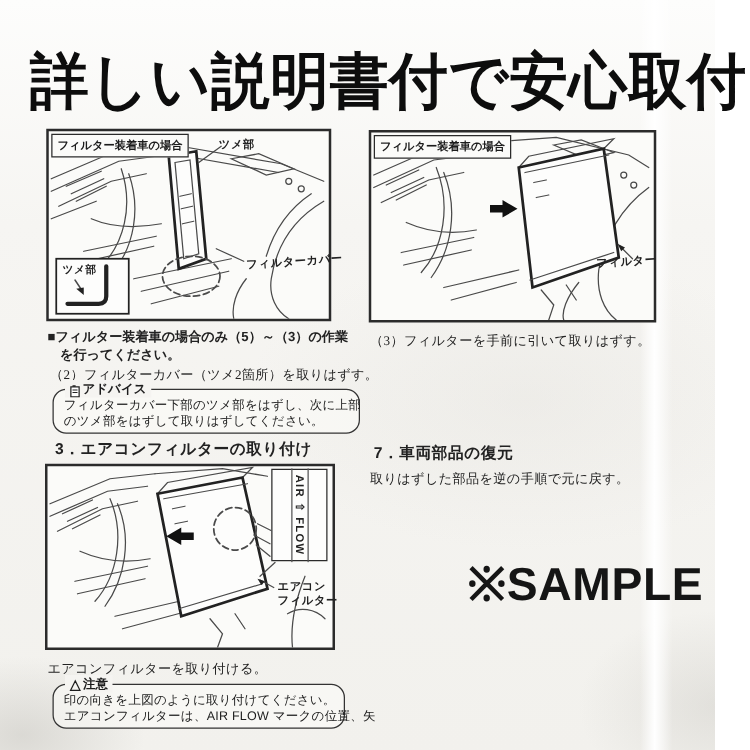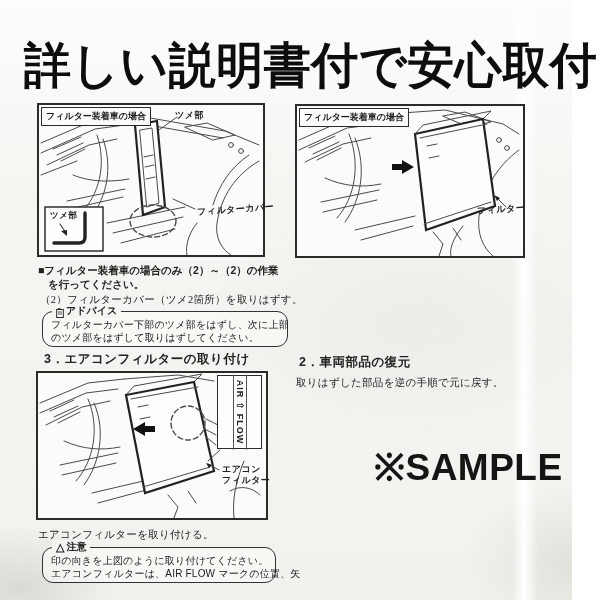--- a/index.html
+++ b/index.html
@@ -193,21 +193,21 @@
     <div class="airflow-box" style="border:1.5px solid #2b2b2b; background:#fdfdfc; box-sizing:border-box;">
       <span class="airflow-text">AIR ⇧ FLOW</span>
     </div>
     <div class="dlabel" style="left:184px; top:91px; line-height:11px;">
       <div>エアコン</div>
       <div>フィルター</div>
     </div>
   </div>
 
   <div class="txt gothic body-block" style="left:38px; top:263px;">
-    <div>■フィルター装着車の場合のみ（2）～（2）の作業</div>
+    <div>■フィルター装着車の場合のみ（5）～（3）の作業</div>
     <div class="indent">を行ってください。</div>
   </div>
   <div class="txt mincho step-line" style="left:40px; top:293px;">（2）フィルターカバー（ツメ2箇所）を取りはずす。</div>
 
   <div class="callout" style="left:42px; top:311px; width:246px; height:36px;">
     <div class="co-label">
       <svg class="memo-ic" viewBox="0 0 8 10">
         <rect x="0.7" y="1.5" width="6.6" height="8" fill="#fff" stroke="#222" stroke-width="1"></rect>
         <path d="M2,0.8 L4.5,0.8" stroke="#222" stroke-width="1.2" fill="none"></path>
         <path d="M2,4 h4 M2,6 h4" stroke="#222" stroke-width="0.8" fill="none"></path>
@@ -228,18 +228,19 @@
     <div class="co-label">
       <span class="tri-ic">△</span>
       <span>注意</span>
     </div>
     <div class="co-body">
       <div>印の向きを上図のように取り付けてください。</div>
       <div>エアコンフィルターは、AIR FLOW マークの位置、矢</div>
     </div>
   </div>
 
-
-  <div class="txt sec-heading" style="left:299px; top:354px;">2．車両部品の復元</div>
+  <div class="txt mincho step-line" style="left:296px; top:266px;">（3）フィルターを手前に引いて取りはずす。</div>
+
+  <div class="txt sec-heading" style="left:299px; top:354px;">7．車両部品の復元</div>
   <div class="txt mincho step-line" style="left:296px; top:376px;">取りはずした部品を逆の手順で元に戻す。</div>
 
   <div class="sample-mark">※SAMPLE</div>
 </div>
 
 </body></html>

